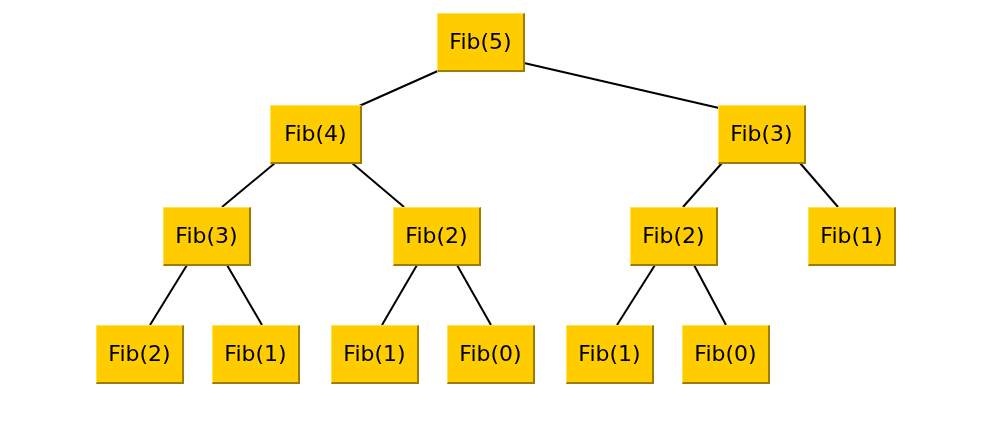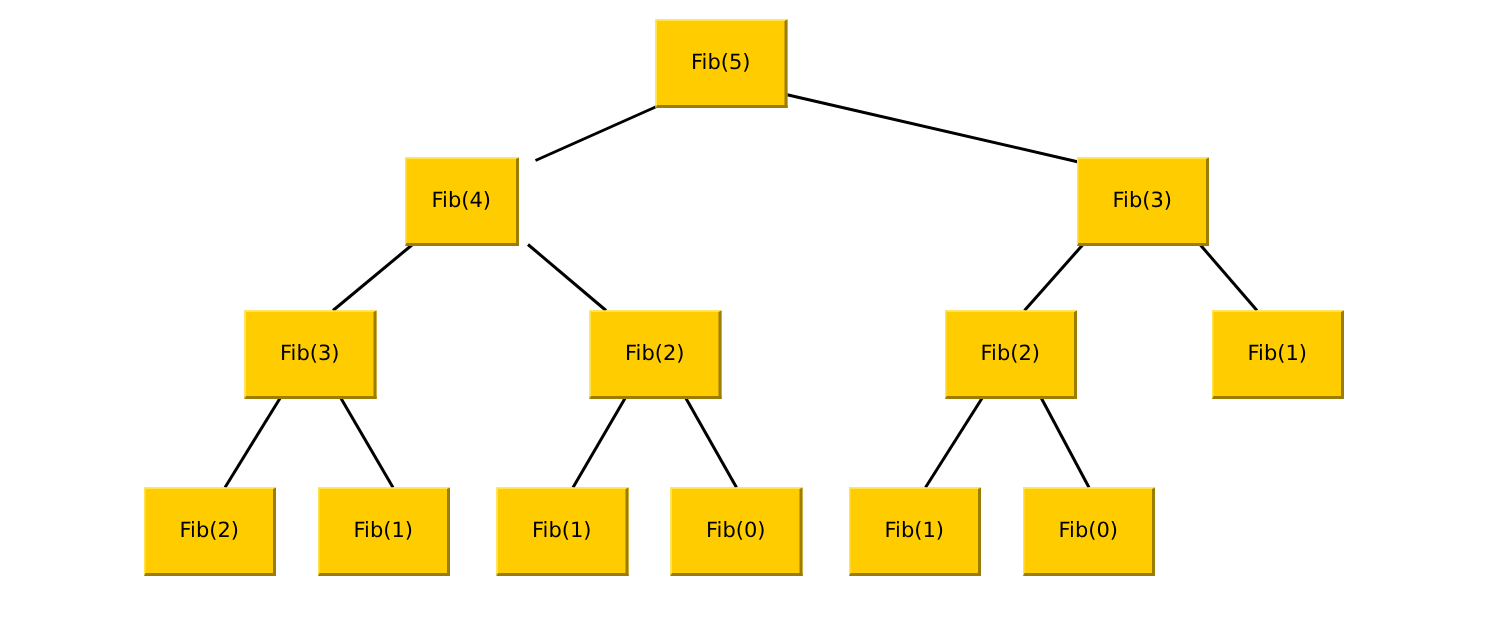--- a/index.html
+++ b/index.html
@@ -30,21 +30,21 @@
     box-sizing: border-box;
     background: #ffcc00;
     border-right: 2px solid #9c7d04;
     border-bottom: 2px solid #9c7d04;
     border-top: 1px solid #ffe34d;
     border-left: 1px solid #ffe34d;
     display: flex;
     align-items: center;
     justify-content: center;
     color: #000000;
-    font-size: 14px;
+    font-size: 22px;
     line-height: 1;
     letter-spacing: 0px;
     white-space: nowrap;
     user-select: none;
   }
 </style>
 </head>
 <body>
 
 <div id="canvas">
@@ -57,21 +57,21 @@
       <line x1="800" y1="163" x2="838" y2="207" stroke="#000000" stroke-width="2" stroke-linecap="butt"></line>
       <line x1="187" y1="265" x2="150" y2="325" stroke="#000000" stroke-width="2" stroke-linecap="butt"></line>
       <line x1="227" y1="265" x2="262" y2="325" stroke="#000000" stroke-width="2" stroke-linecap="butt"></line>
       <line x1="417" y1="265" x2="382" y2="325" stroke="#000000" stroke-width="2" stroke-linecap="butt"></line>
       <line x1="457" y1="265" x2="491" y2="325" stroke="#000000" stroke-width="2" stroke-linecap="butt"></line>
       <line x1="655" y1="265" x2="617" y2="325" stroke="#000000" stroke-width="2" stroke-linecap="butt"></line>
       <line x1="694" y1="265" x2="726" y2="325" stroke="#000000" stroke-width="2" stroke-linecap="butt"></line>
     </svg>
   <div id="node-layer">
       <div class="node" style="left: 437px; top: 13px; width: 88px; height: 59px;">Fib(5)</div>
-      <div class="node" style="left: 270px; top: 105px; width: 76px; height: 59px;">Fib(4)</div>
+      <div class="node" style="left: 270px; top: 105px; width: 92px; height: 59px;">Fib(4)</div>
       <div class="node" style="left: 718px; top: 105px; width: 88px; height: 59px;">Fib(3)</div>
       <div class="node" style="left: 163px; top: 207px; width: 88px; height: 59px;">Fib(3)</div>
       <div class="node" style="left: 393px; top: 207px; width: 88px; height: 59px;">Fib(2)</div>
       <div class="node" style="left: 630px; top: 207px; width: 88px; height: 59px;">Fib(2)</div>
       <div class="node" style="left: 808px; top: 207px; width: 88px; height: 59px;">Fib(1)</div>
       <div class="node" style="left: 96px; top: 325px; width: 88px; height: 59px;">Fib(2)</div>
       <div class="node" style="left: 212px; top: 325px; width: 88px; height: 59px;">Fib(1)</div>
       <div class="node" style="left: 331px; top: 325px; width: 88px; height: 59px;">Fib(1)</div>
       <div class="node" style="left: 447px; top: 325px; width: 88px; height: 59px;">Fib(0)</div>
       <div class="node" style="left: 566px; top: 325px; width: 88px; height: 59px;">Fib(1)</div>

